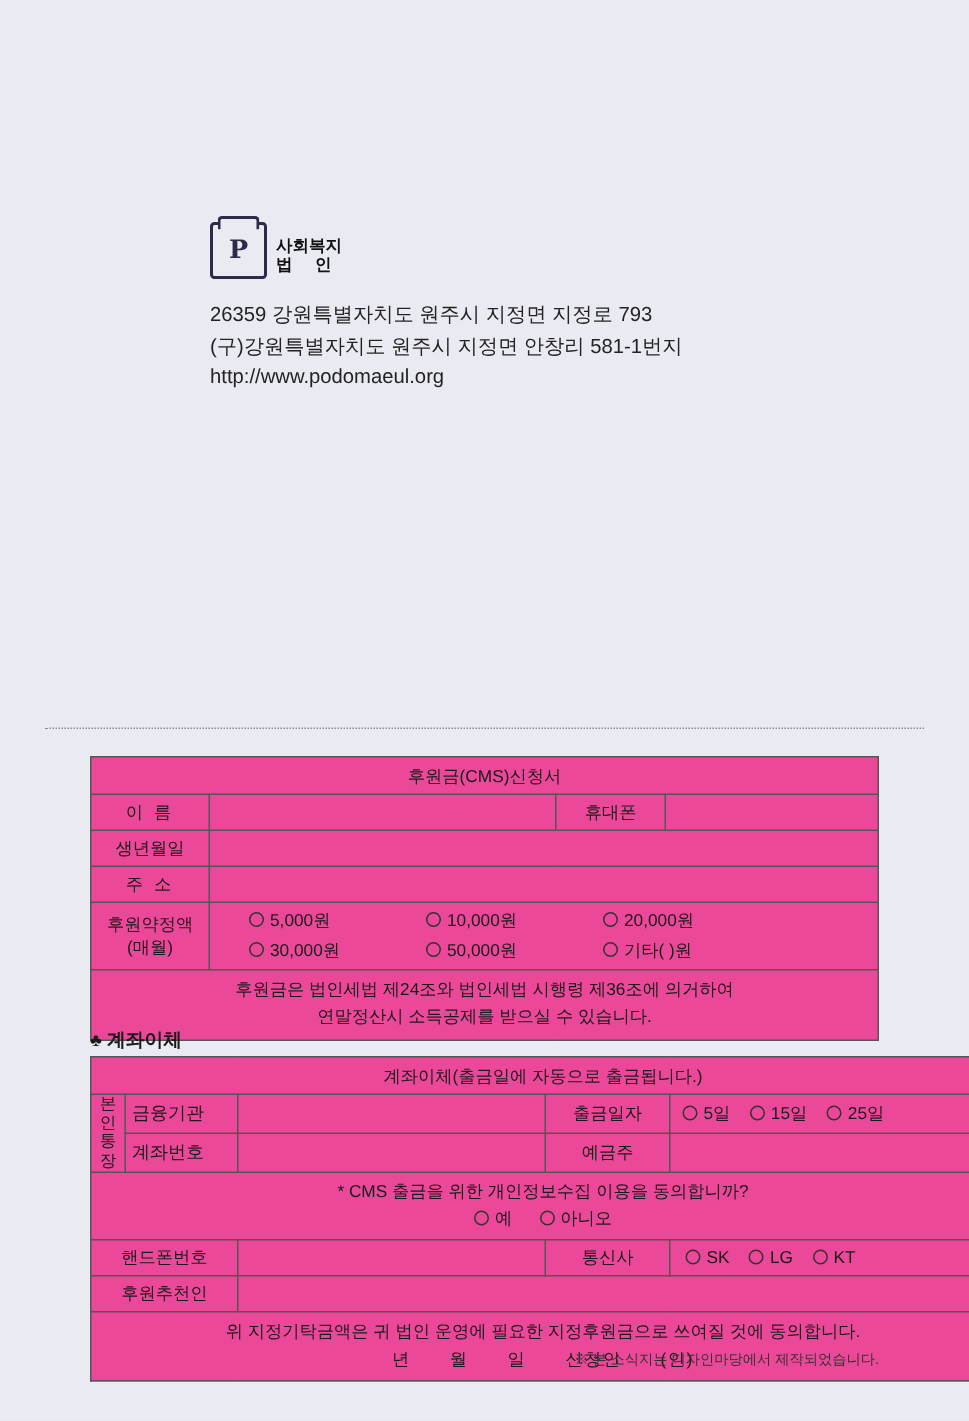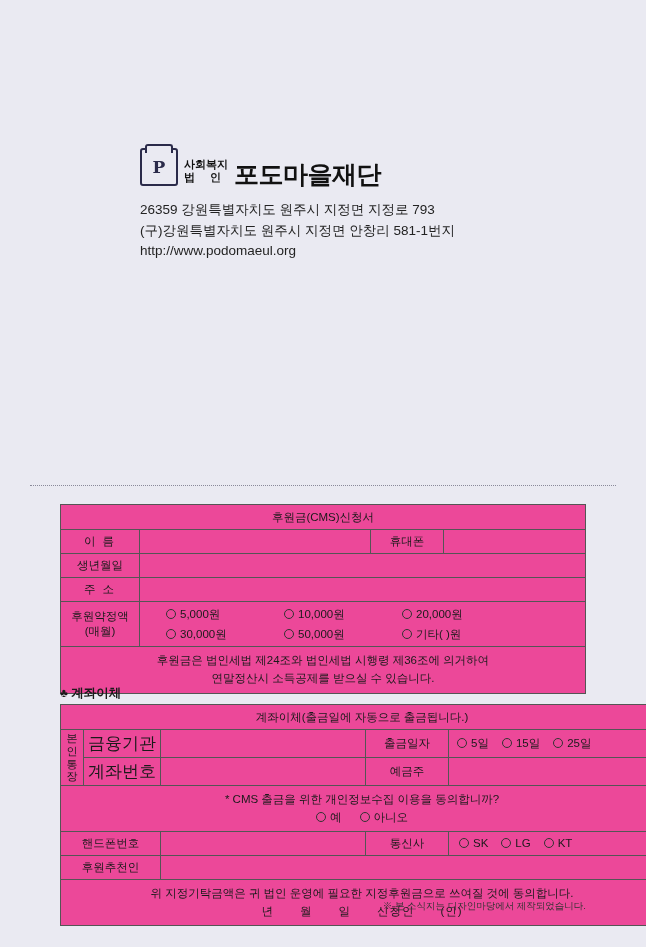--- a/index.html
+++ b/index.html
@@ -179,23 +179,23 @@
   .vert-label {
     width: 22px;
     text-align: center;
     font-size: 11px;
     line-height: 1.15;
     padding: 0;
   }
   .vert-label span { display: block; }
   .narrow-label {
     width: 66px;
-    text-align: center;
+    text-align: left;
     white-space: nowrap;
-    font-size: 17px;
+    font-size: 12px;
   }
   .mid-label {
     width: 74px;
     text-align: center;
     white-space: nowrap;
     font-size: 11.5px;
     font-family: Liberation Mono, monospace;
   }
   .opt-inline .opt { margin-right: 13px; }
   .consent-cell {
@@ -227,21 +227,20 @@
 
   <div class="header">
     <div class="logo-row">
       <div class="logo-mark">
         <span class="inner">P</span>
       </div>
       <div class="logo-kind">
         <div class="l1">사회복지</div>
         <div class="l2">법    인</div>
       </div>
-      <div class="logo-name">포도마을재단</div>
     </div>
     <div class="addr">
       <div>26359 강원특별자치도 원주시 지정면 지정로 793</div>
       <div>(구)강원특별자치도 원주시 지정면 안창리 581-1번지</div>
       <div class="url">http://www.podomaeul.org</div>
     </div>
   </div>
 
   <div class="dotted"></div>
 

